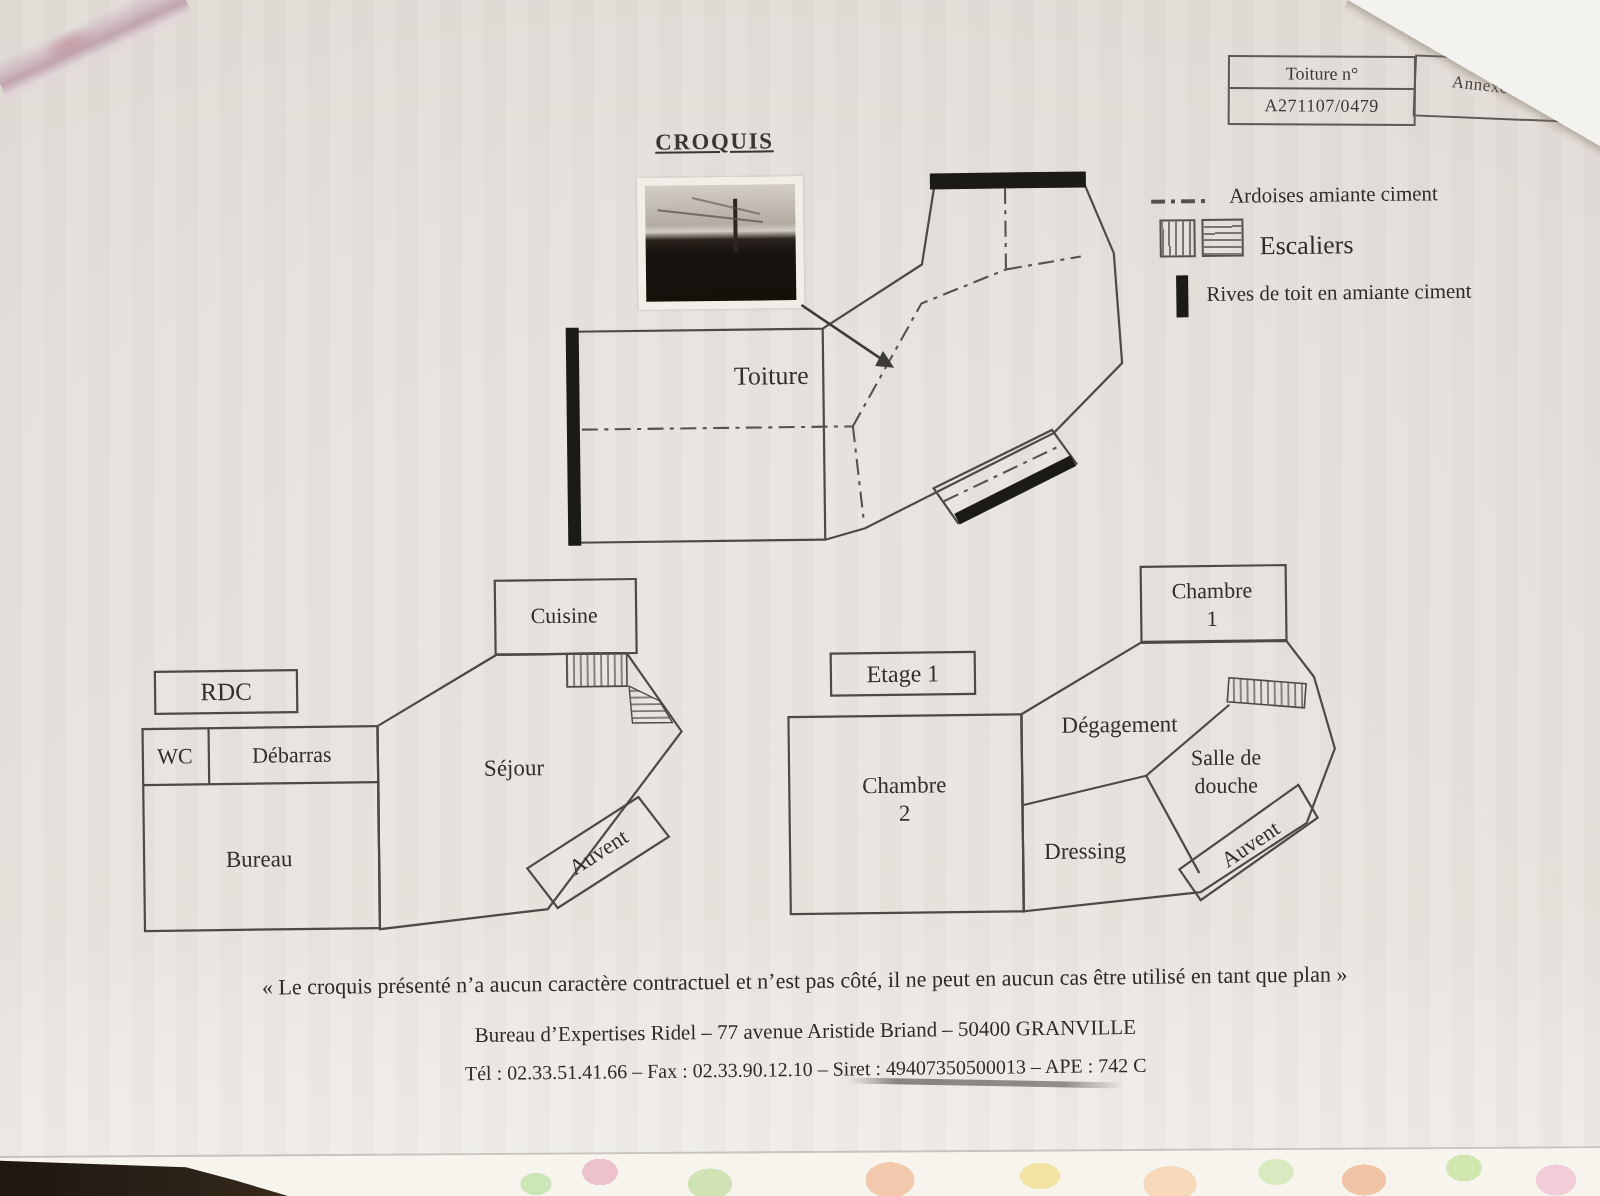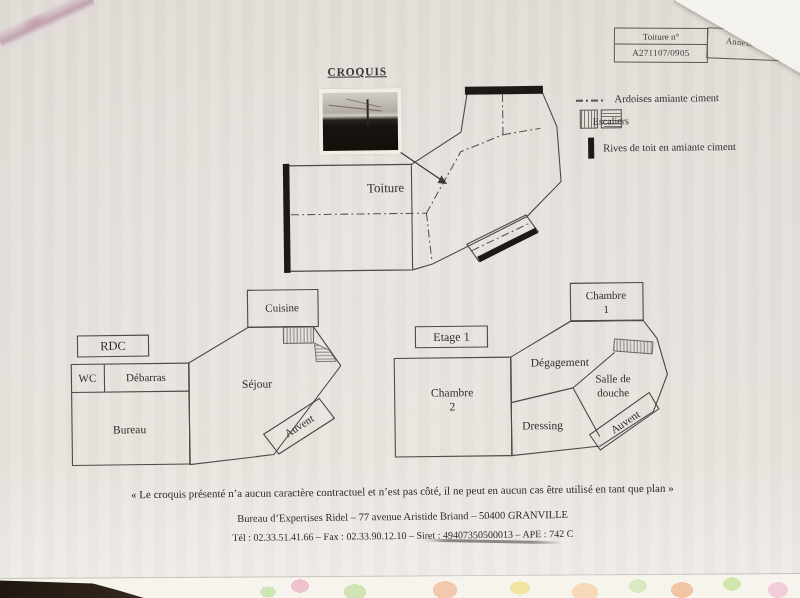--- a/index.html
+++ b/index.html
@@ -72,21 +72,21 @@
     transform:rotate(14deg);}
 
   
   .lg-dash{left:578px;top:102px;width:29px;height:2px;
     background:repeating-linear-gradient(90deg,#55524e 0 7px,transparent 7px 10px,#55524e 10px 12px,transparent 12px 15px);}
   .lg-t1{left:617px;top:96px;font-size:10.5px;}
   .lg-sq1{left:582px;top:112px;width:18px;height:19px;border:1px solid #55524e;
     background:repeating-linear-gradient(90deg,#7a766f 0 1px,transparent 1px 3.4px);}
   .lg-sq2{left:603px;top:112px;width:21px;height:19px;border:1px solid #55524e;
     background:repeating-linear-gradient(0deg,#7a766f 0 1px,transparent 1px 3.4px);}
-  .lg-t2{left:595px;top:118px;font-size:10px;}
+  .lg-t2{left:632px;top:118px;font-size:13px;}
   .lg-bar{left:590px;top:140px;width:6px;height:21px;background:#1c1a17;}
   .lg-t3{left:605px;top:145px;font-size:10.5px;}
 
   svg{position:absolute;overflow:visible;}
   svg text{fill:#312f2b;font-family:"Liberation Serif","DejaVu Serif",serif;}
   .ln{stroke:#4c4a46;stroke-width:1.1;fill:none;}
   .dash{stroke:#56534e;stroke-width:1.05;fill:none;stroke-dasharray:8 3.2 2 3.2;}
   .bar{fill:#1c1a17;stroke:none;}
 
   .footer{left:0;width:800px;text-align:center;color:#2e2b27;}
@@ -102,21 +102,21 @@
   <div class="cloth"></div>
   <div class="dark-wedge"></div>
 
   <div class="paper">
     <div class="paper-grain"></div>
 
     <div class="content">
 
       <div class="abs report-table">
         <div class="row1">Toiture n°</div>
-        <div class="row2">A271107/0905</div>
+        <div class="row2">A271107/0479</div>
       </div>
       <div class="abs annex-box">
         <span>Annexe III</span>
       </div>
 
       <div class="abs title">CROQUIS</div>
 
       <div class="abs photo">
         <div class="img">
           <div class="pole"></div>

